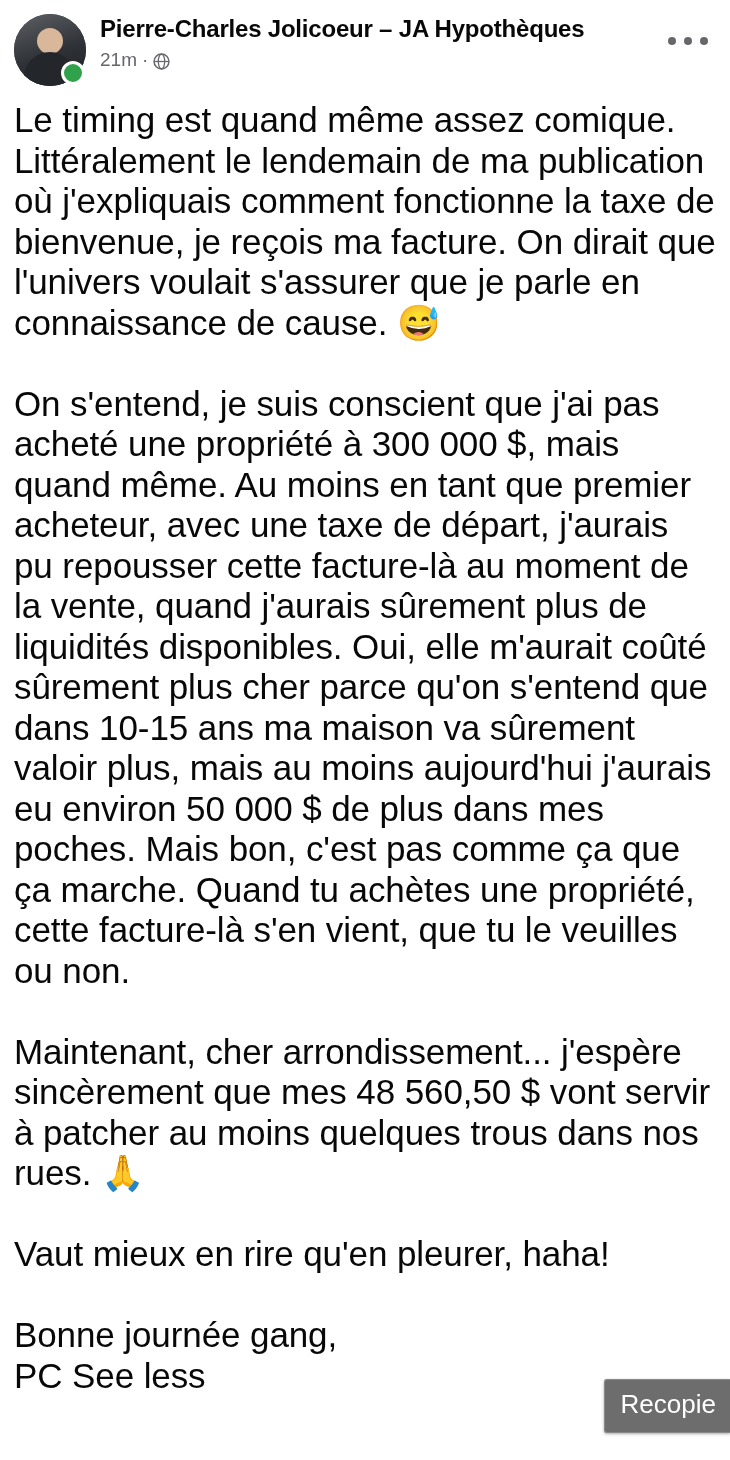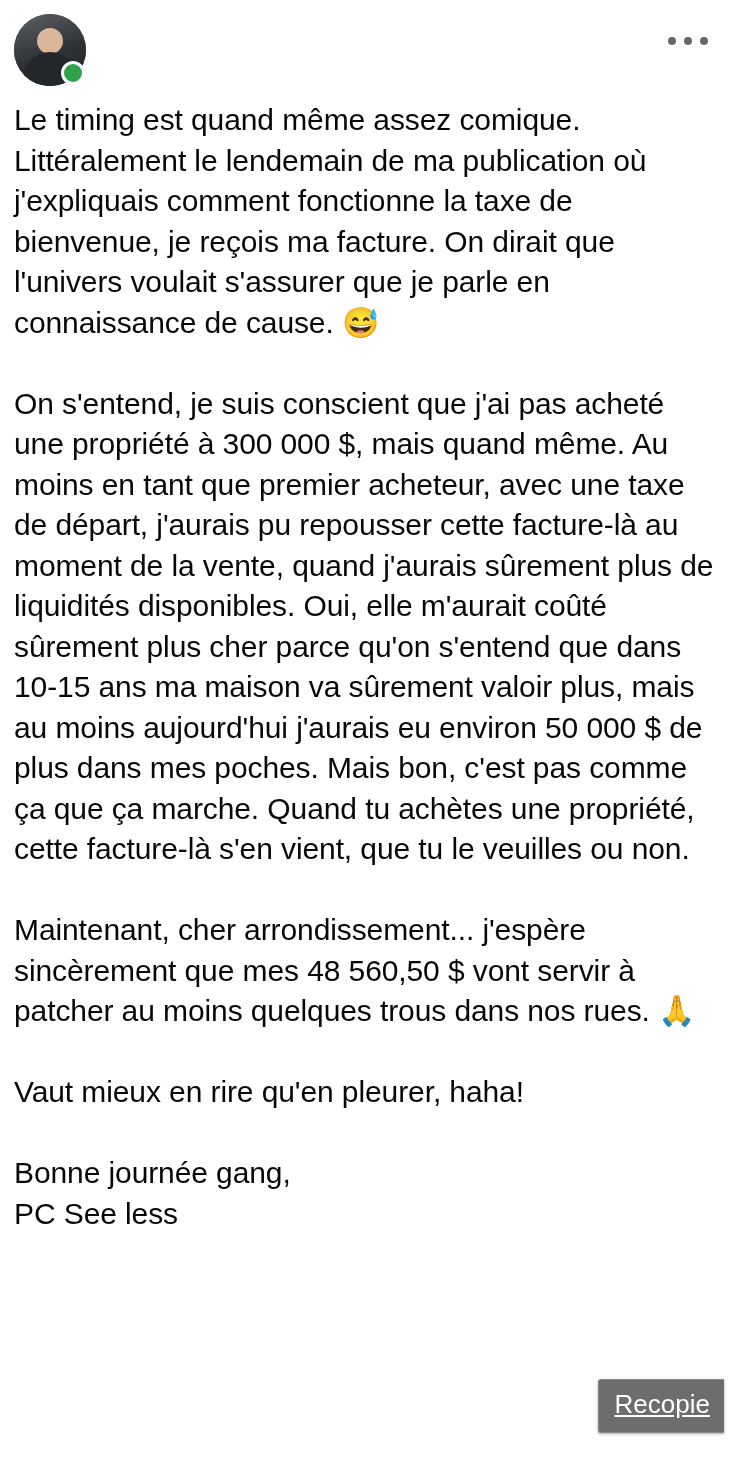--- a/index.html
+++ b/index.html
@@ -122,66 +122,79 @@
   .menu-dots span {
     width: 8px;
     height: 8px;
     border-radius: 50%;
     background: #65676b;
   }
 
   
   .post-body {
     padding: 14px 14px 0 14px;
-    font-size: 30px;
+    font-size: 35px;
     line-height: 40.5px;
     color: #080809;
     white-space: pre-wrap;
     word-wrap: break-word;
     letter-spacing: -0.1px;
   }
   .post-body .see-less {
     font-weight: normal;
     cursor: pointer;
   }
 
   
   .copy-btn {
     position: absolute;
-    right: 6px;
+    right: 0px;
     bottom: 27px;
     background: #6d6d6d;
     color: #ffffff;
     font-size: 26px;
     padding: 10px 14px 12px 16px;
     border: 1px solid #8a8a8a;
     border-right: none;
     border-radius: 3px 0 0 3px;
     line-height: 1.15;
     cursor: pointer;
     box-shadow: 0 1px 3px rgba(0,0,0,0.35);
-    text-decoration: underline;
   }
 </style>
 </head>
 <body>
 
 <div class="post">
 
   <div class="post-header">
 
     <div class="avatar-wrap">
       <div class="avatar">
         <div class="ph-bg"></div>
         <div class="ph-head"></div>
         <div class="ph-body"></div>
       </div>
       <div class="online-dot"></div>
     </div>
 
+    <div class="header-text">
+      <div class="author-name">Pierre-Charles Jolicoeur – JA Hypothèques</div>
+      <div class="meta-row">
+        <span class="meta-time">21m</span>
+        <span class="meta-sep">·</span>
+        <span class="globe-icon">
+          <svg viewBox="0 0 16 16" width="17" height="17" aria-hidden="true">
+            <circle cx="8" cy="8" r="7" fill="none" stroke="#65676b" stroke-width="1.4"></circle>
+            <ellipse cx="8" cy="8" rx="3" ry="7" fill="none" stroke="#65676b" stroke-width="1.2"></ellipse>
+            <line x1="1" y1="8" x2="15" y2="8" stroke="#65676b" stroke-width="1.2"></line>
+          </svg>
+        </span>
+      </div>
+    </div>
 
     <div class="menu-dots">
       <span></span>
       <span></span>
       <span></span>
     </div>
   </div>
 
   <div class="post-body"><span>Le timing est quand même assez comique. Littéralement le lendemain de ma publication où j'expliquais comment fonctionne la taxe de bienvenue, je reçois ma facture. On dirait que l'univers voulait s'assurer que je parle en connaissance de cause. 😅
 

